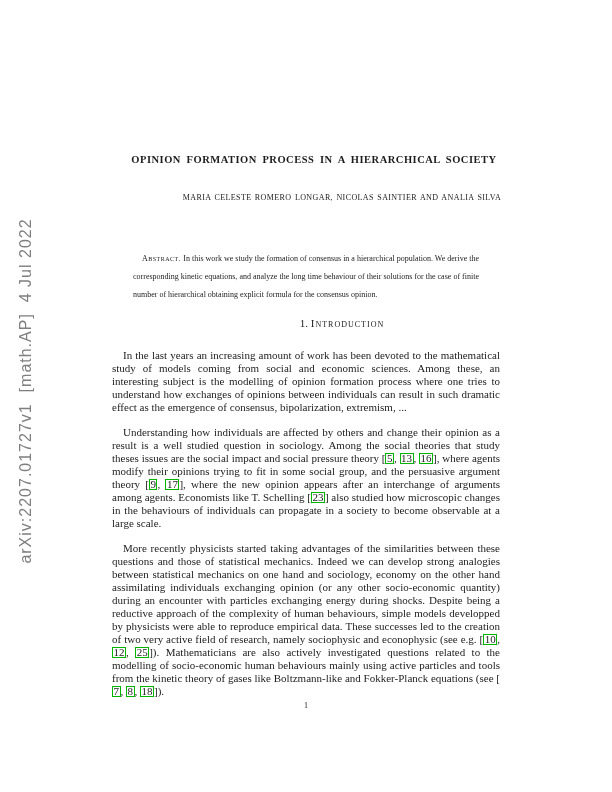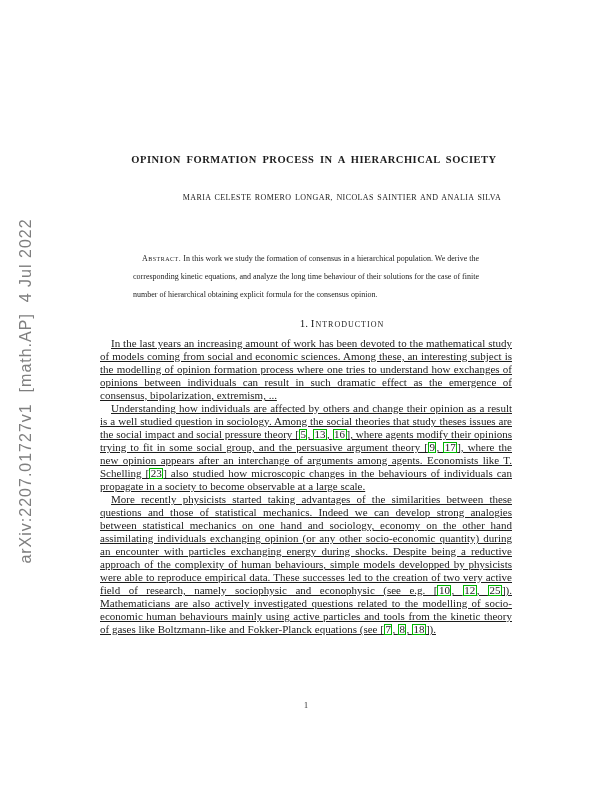--- a/index.html
+++ b/index.html
@@ -88,23 +88,22 @@
   .body-text {
     position: absolute;
     top: 337px;
     left: 100px;
     width: 412px;
     font-size: 11px;
     line-height: 13px;
     text-align: justify;
   }
   .body-text p {
-    margin: 0;
+    margin: 12px;
     text-indent: 11px;
-    text-decoration: underline;
   }
   .cite {
     color: #1c1c1c;
     border: 1px solid var(--cite-color, #00b400);
     padding: 0 0.5px;
     line-height: 9px;
     display: inline-block;
     text-indent: 0;
   }
   .page-number {

